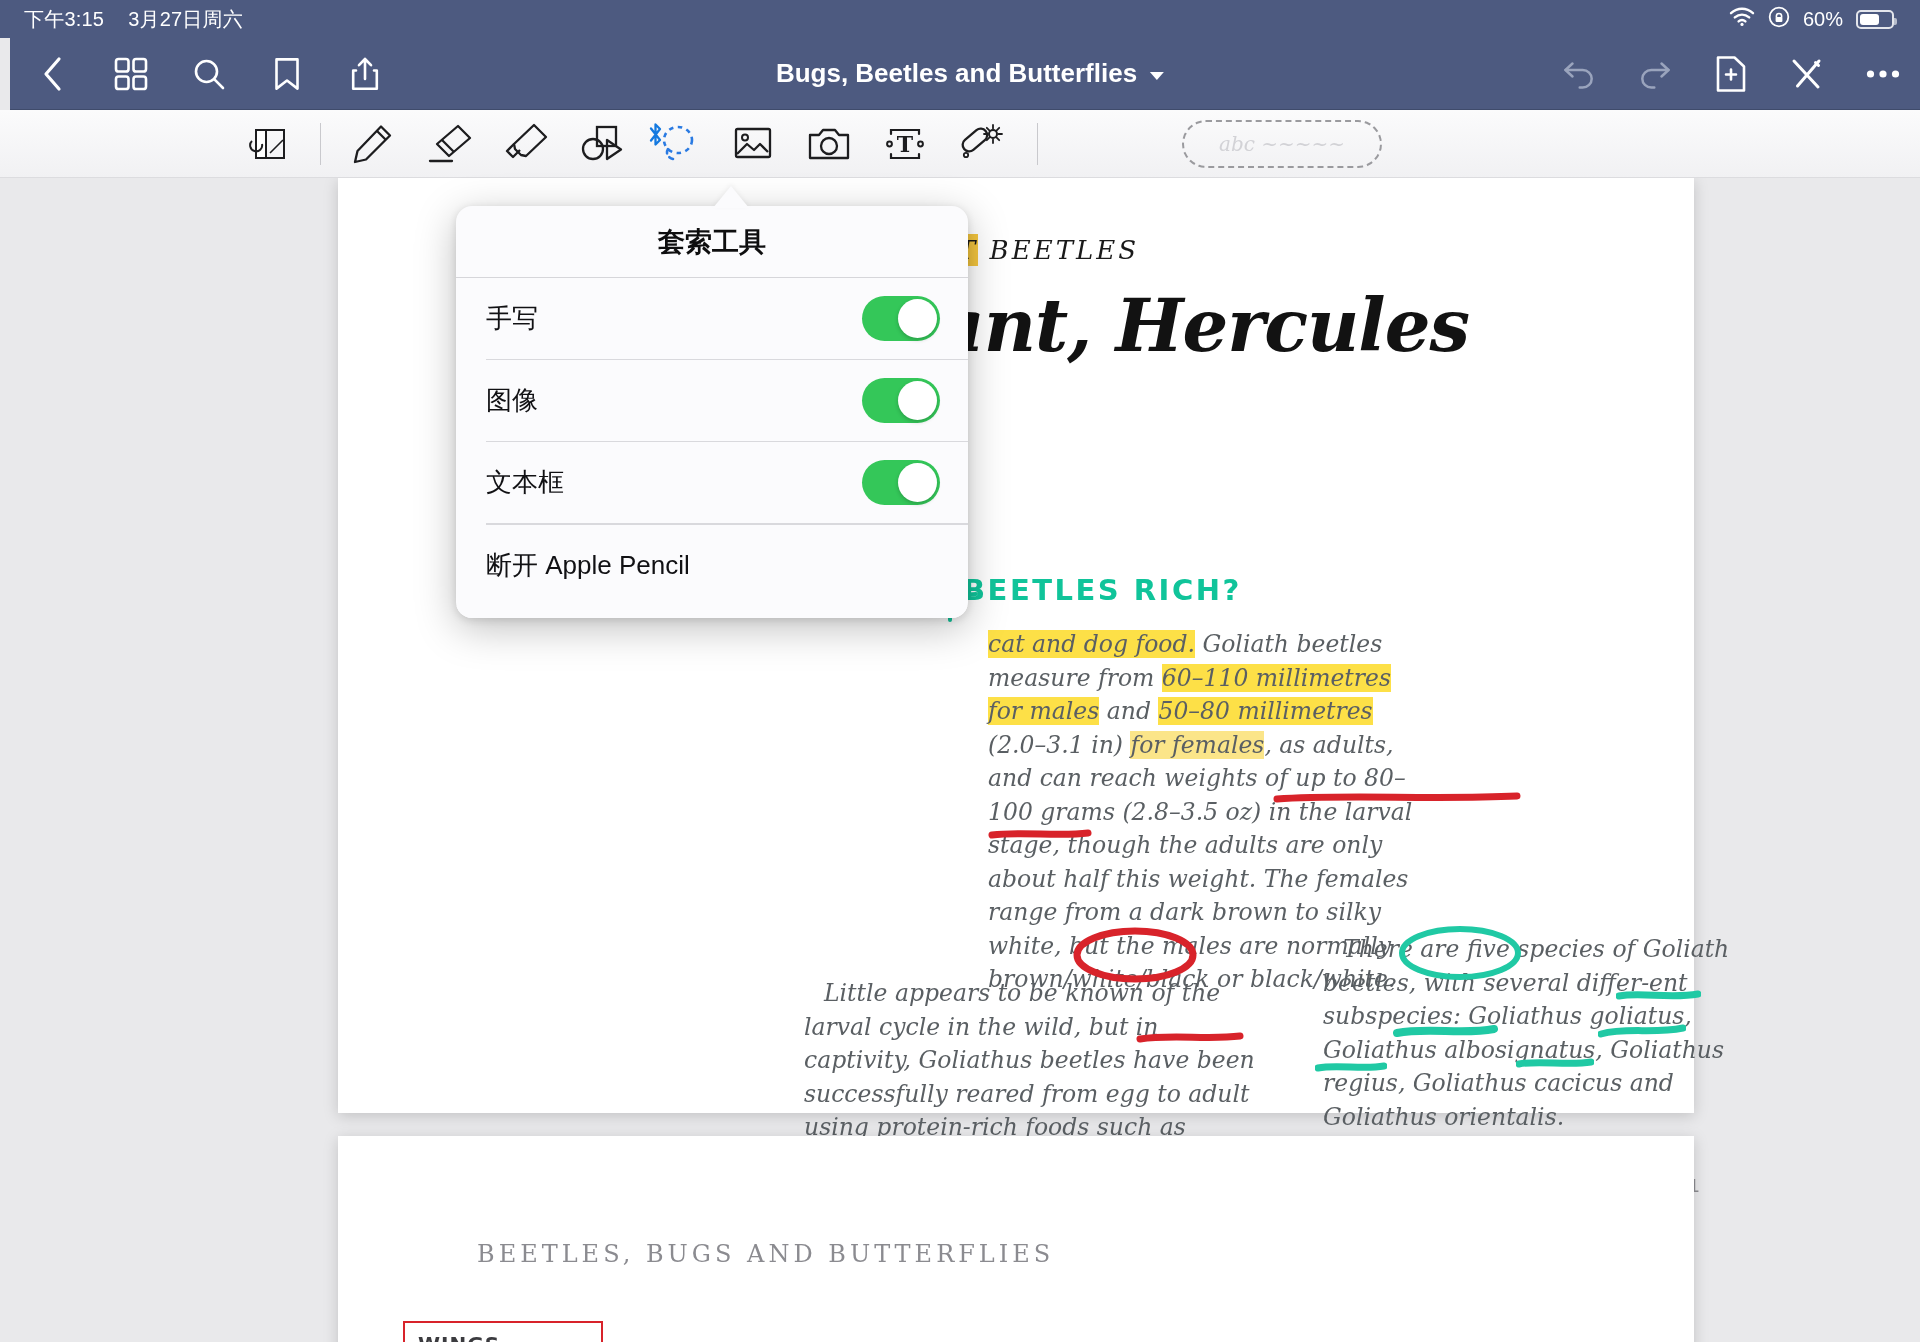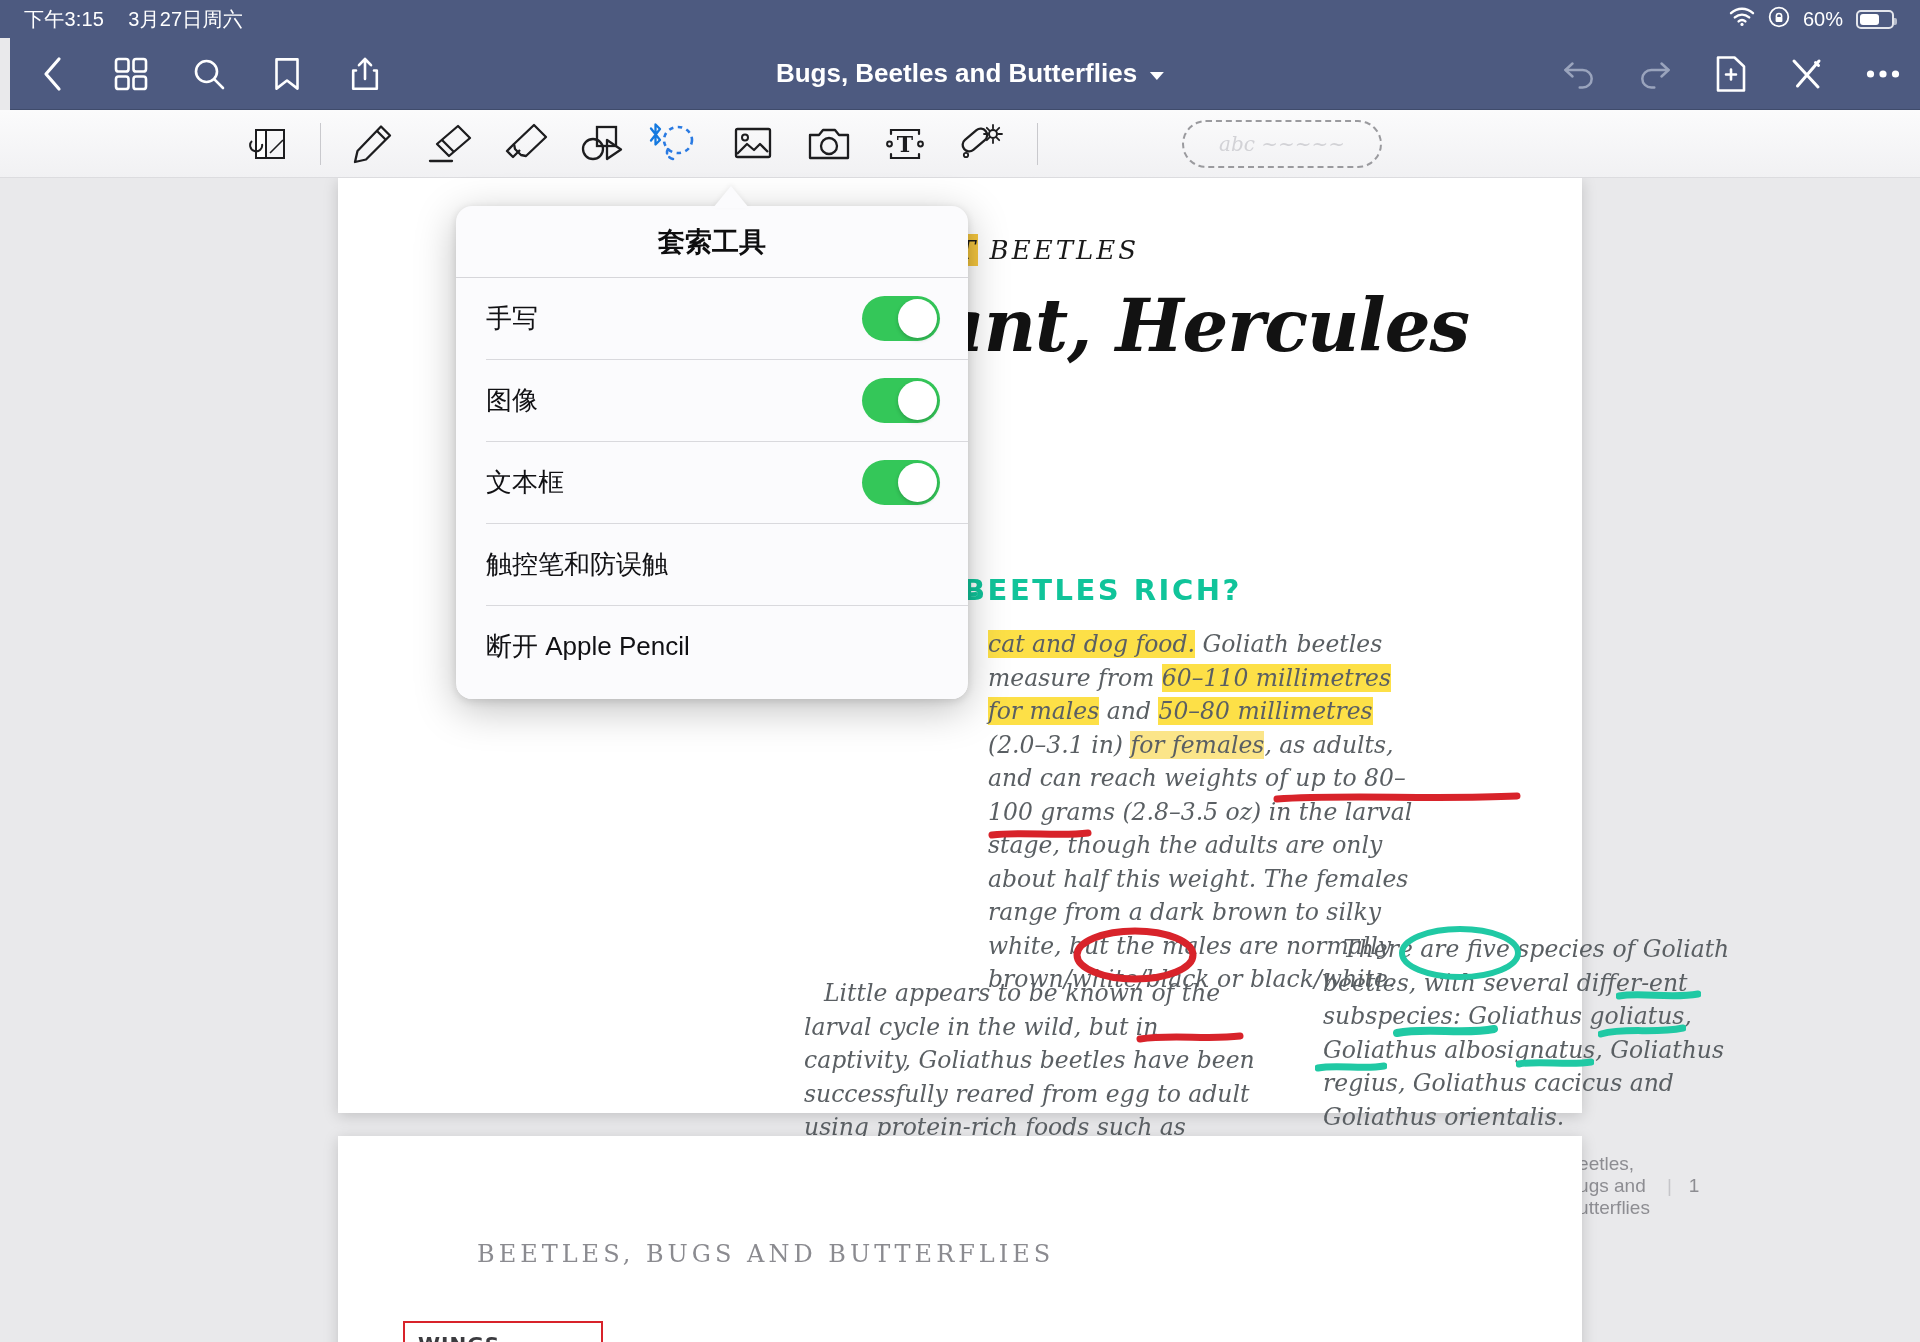--- a/index.html
+++ b/index.html
@@ -81,21 +81,21 @@
     color: #d2d2d6; font-size: 20px; font-style: italic;
     font-family: "DejaVu Serif", serif;
   }
 
   
   .doc-area {
     position: absolute; top: 178px; left: 0; width: 1920px; height: 1164px;
     background: #e9e9eb; overflow: hidden;
   }
   .page {
-    position: absolute; left: 338px; width: 1244px;
+    position: absolute; left: 338px; width: 1356px;
     background: #fff; box-shadow: 0 3px 14px rgba(0,0,0,.17);
   }
   .page-1 { top: 0; height: 935px; }
   .page-2 { top: 958px; height: 360px; }
 
   .pg-header {
     position: absolute; font-family: "DejaVu Serif", serif; font-style: italic;
     letter-spacing: 3px; font-size: 26px; color: #1a1a1a;
   }
   .pg-header .hl-y { background: #f3c53e; padding: 1px 0; }
@@ -465,23 +465,20 @@
     <div class="pop-div"></div>
 
     <div class="pop-row">
       <span class="pop-label">文本框</span>
       <span class="toggle">
           <i></i>
         </span>
     </div>
     <div class="pop-div"></div>
 
-    <div class="pop-row">
-      <span class="pop-label">触控笔和防误触</span>
-    </div>
     <div class="pop-div"></div>
 
     <div class="pop-row">
       <span class="pop-label">断开 Apple Pencil</span>
     </div>
     <div class="pop-bottom-fade"></div>
   </div>
 
 </div>
 

